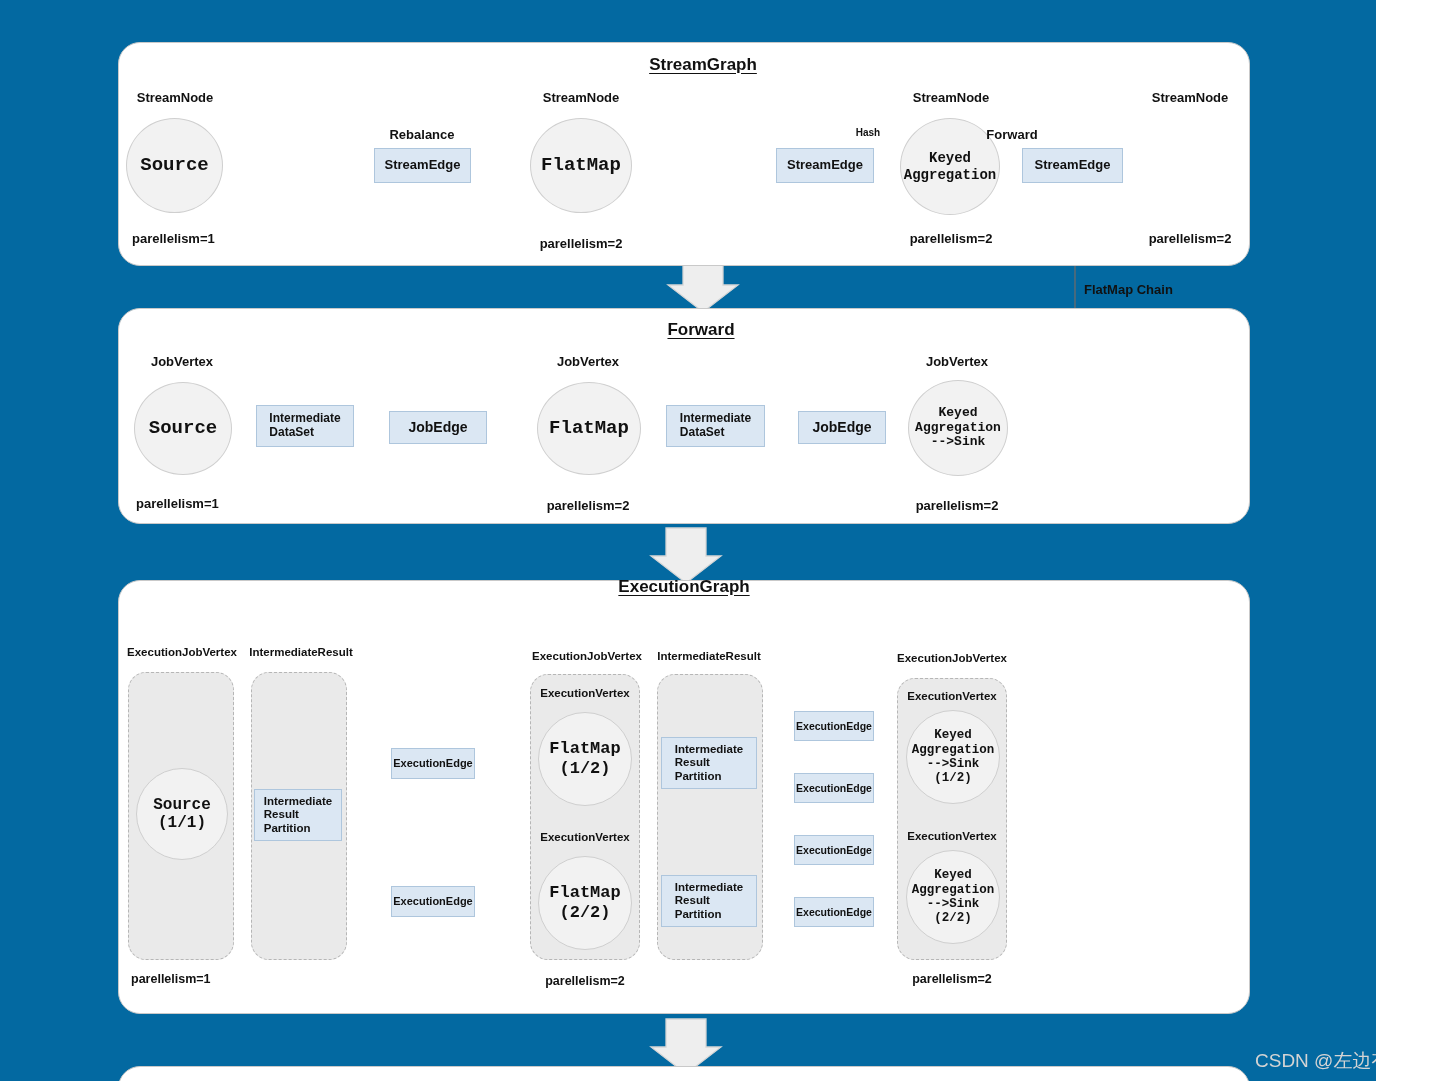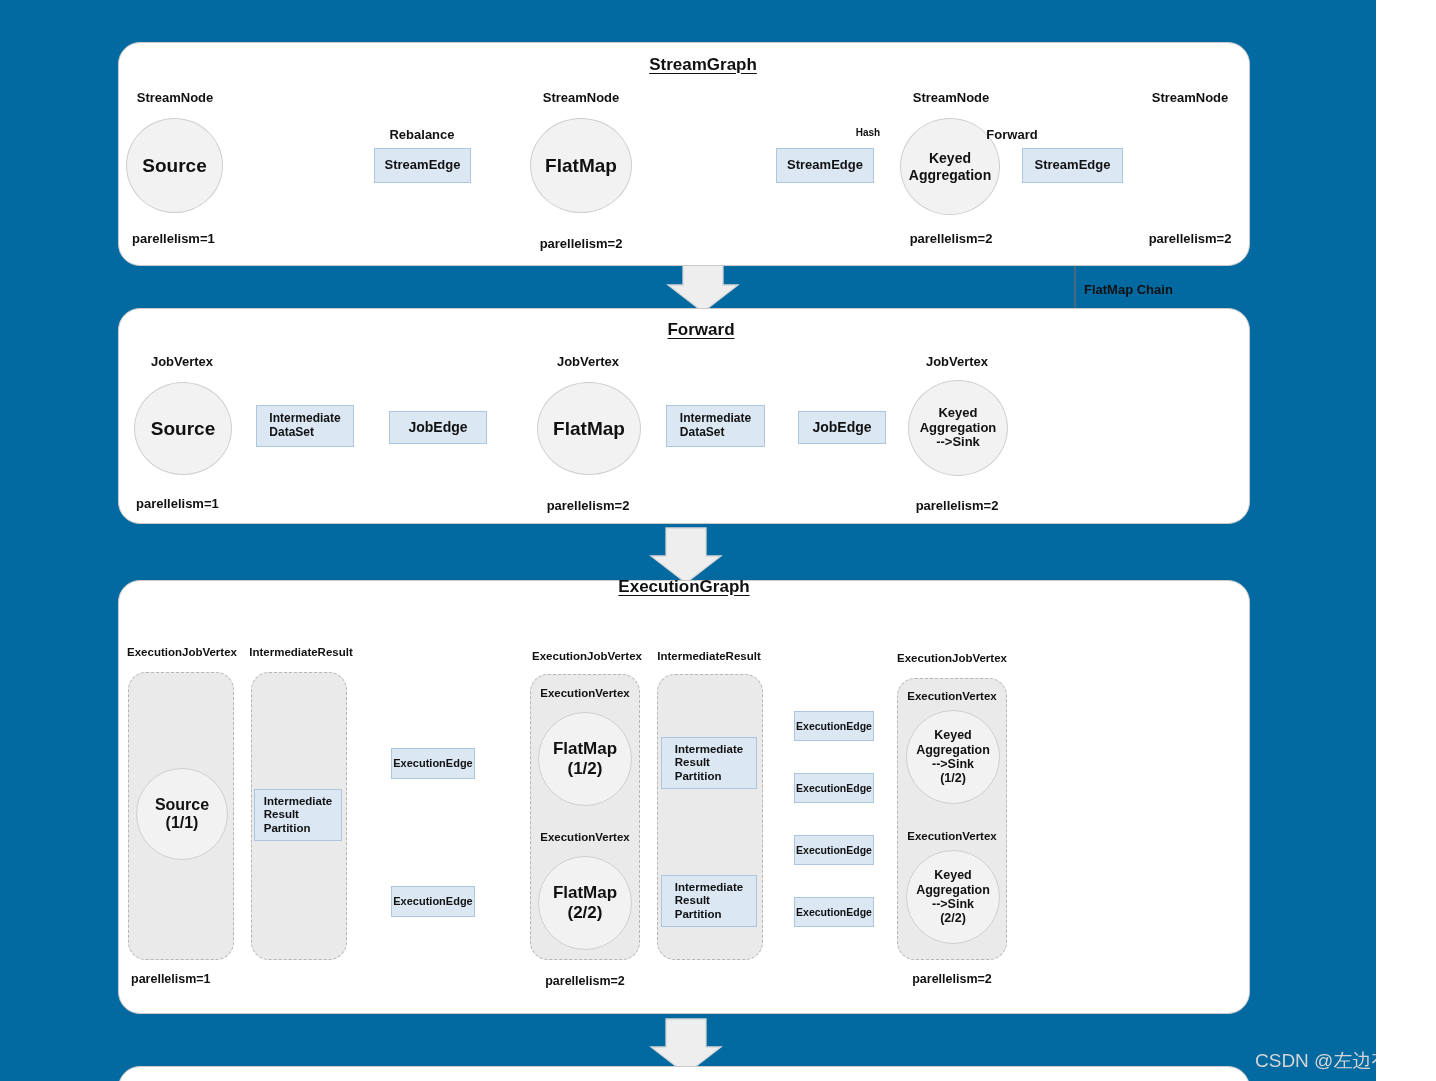--- a/index.html
+++ b/index.html
@@ -7,21 +7,21 @@
   #stage{position:relative;width:1376px;height:1081px;overflow:hidden;background:#0369a1;}
 
   .panel{position:absolute;border:1.5px solid #c9c9c9;border-radius:22px;background:#fff;}
 
   .panel-title{position:absolute;font-weight:bold;font-size:17px;color:#111;
                text-decoration:underline;text-underline-offset:3px;white-space:nowrap;
                transform:translateX(-50%);}
 
   .circle{position:absolute;border-radius:50%;background:#f2f2f2;border:1.2px solid #cfcfcf;
           display:flex;align-items:center;justify-content:center;text-align:center;
-          font-weight:bold;color:#111;line-height:1.15;box-sizing:border-box;}
+          font-weight:bold;color:#111;line-height:1.15;box-sizing:border-box;font-family:Liberation Mono, monospace;}
 
   .bluebox{position:absolute;background:#dbe7f3;border:1.2px solid #aec6dd;
            display:flex;align-items:center;justify-content:center;text-align:left;
            font-weight:bold;color:#111;line-height:1.15;box-sizing:border-box;}
 
   .caption{position:absolute;font-weight:bold;color:#111;white-space:nowrap;
            transform:translateX(-50%);}
 
   .caption.left{transform:none;}
 

